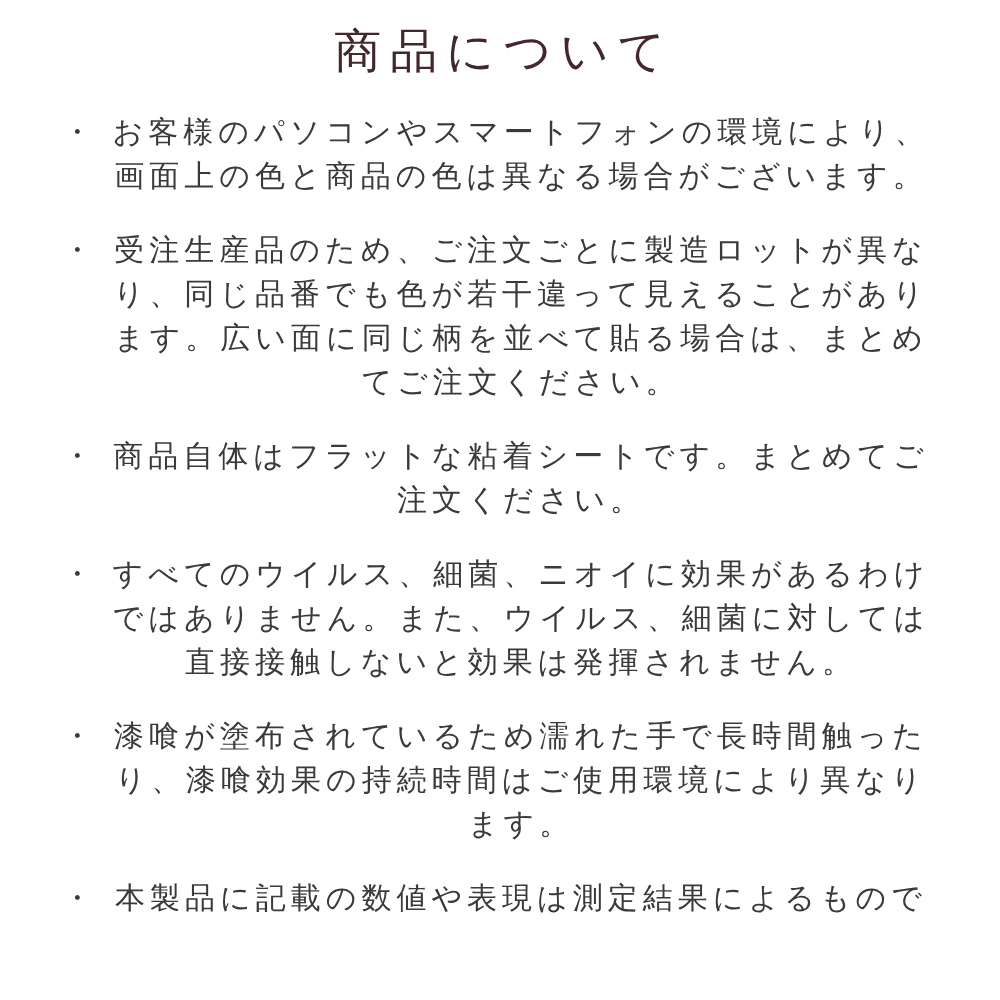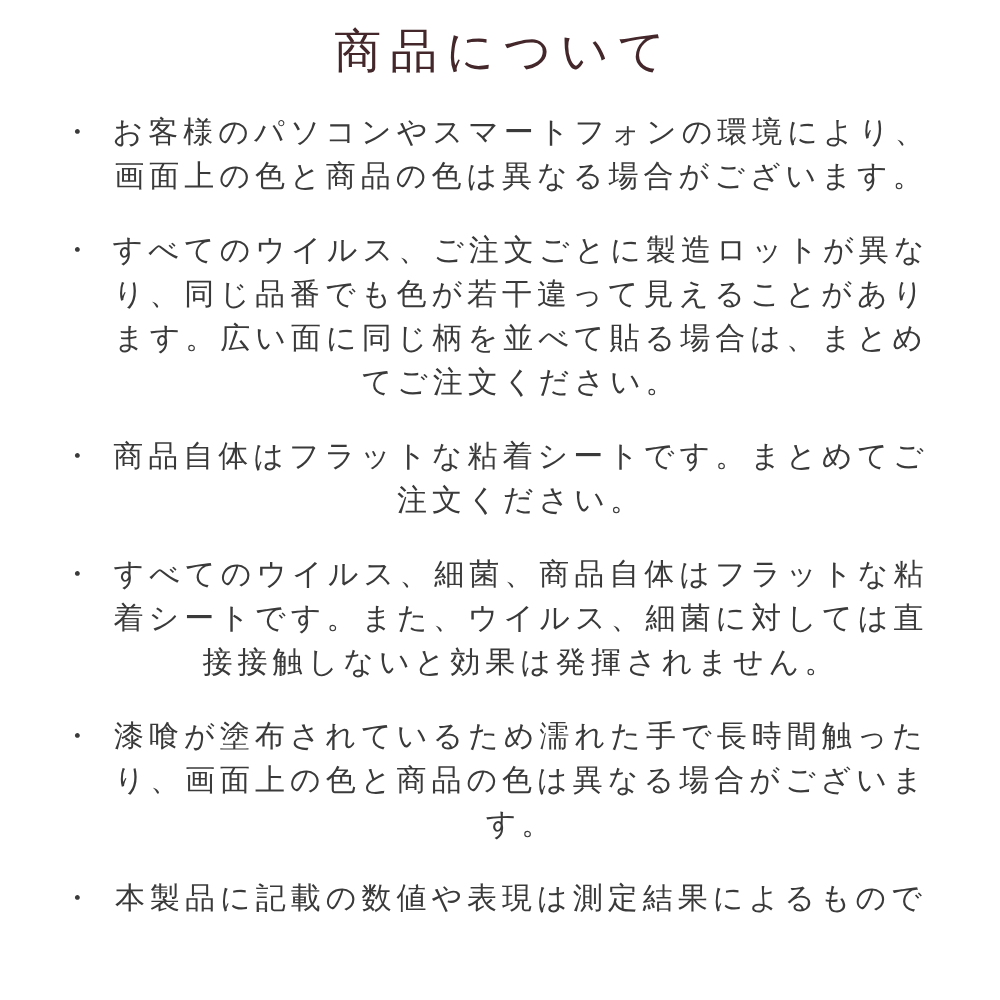--- a/index.html
+++ b/index.html
@@ -68,36 +68,36 @@
 
   <ul class="notes">
 
     <li class="note">
       <span class="bullet">・</span>
       <span class="note-text">お客様のパソコンやスマートフォンの環境により、画面上の色と商品の色は異なる場合がございます。</span>
     </li>
 
     <li class="note">
       <span class="bullet">・</span>
-      <span class="note-text">すべてのウイルス、ご注文ごとに製造ロットが異なり、同じ品番でも色が若干違って見えることがあります。広い面に同じ柄を並べて貼る場合は、まとめてご注文ください。</span>
+      <span class="note-text">受注生産品のため、ご注文ごとに製造ロットが異なり、同じ品番でも色が若干違って見えることがあります。広い面に同じ柄を並べて貼る場合は、まとめてご注文ください。</span>
     </li>
 
     <li class="note">
       <span class="bullet">・</span>
       <span class="note-text">商品自体はフラットな粘着シートです。まとめてご注文ください。</span>
     </li>
 
     <li class="note">
       <span class="bullet">・</span>
-      <span class="note-text">すべてのウイルス、細菌、商品自体はフラットな粘着シートです。また、ウイルス、細菌に対しては直接接触しないと効果は発揮されません。</span>
+      <span class="note-text">すべてのウイルス、細菌、ニオイに効果があるわけではありません。また、ウイルス、細菌に対しては直接接触しないと効果は発揮されません。</span>
     </li>
 
     <li class="note">
       <span class="bullet">・</span>
-      <span class="note-text">漆喰が塗布されているため濡れた手で長時間触ったり、画面上の色と商品の色は異なる場合がございます。</span>
+      <span class="note-text">漆喰が塗布されているため濡れた手で長時間触ったり、漆喰効果の持続時間はご使用環境により異なります。</span>
     </li>
 
     <li class="note">
       <span class="bullet">・</span>
       <span class="note-text">本製品に記載の数値や表現は測定結果によるものであり保障性能ではありません。</span>
     </li>
 
     <li class="note">
       <span class="bullet">・</span>
       <span class="note-text">漆喰効果の持続時間はご使用環境により異なります。</span>

